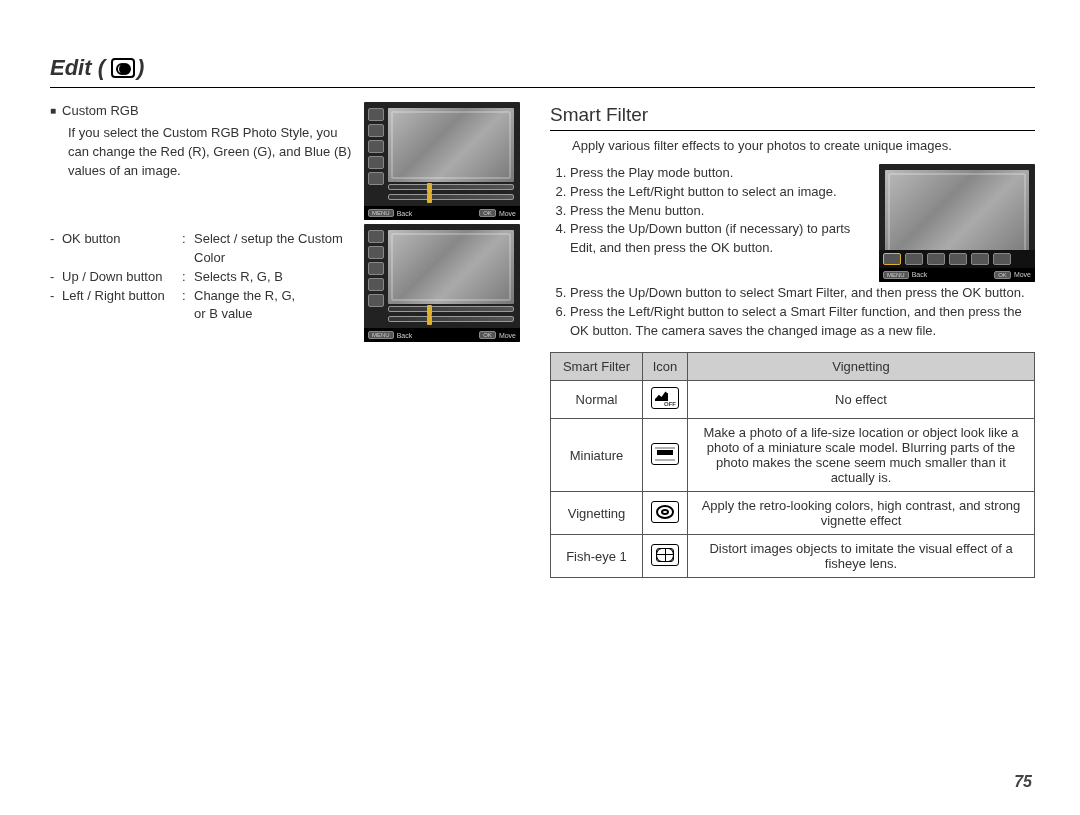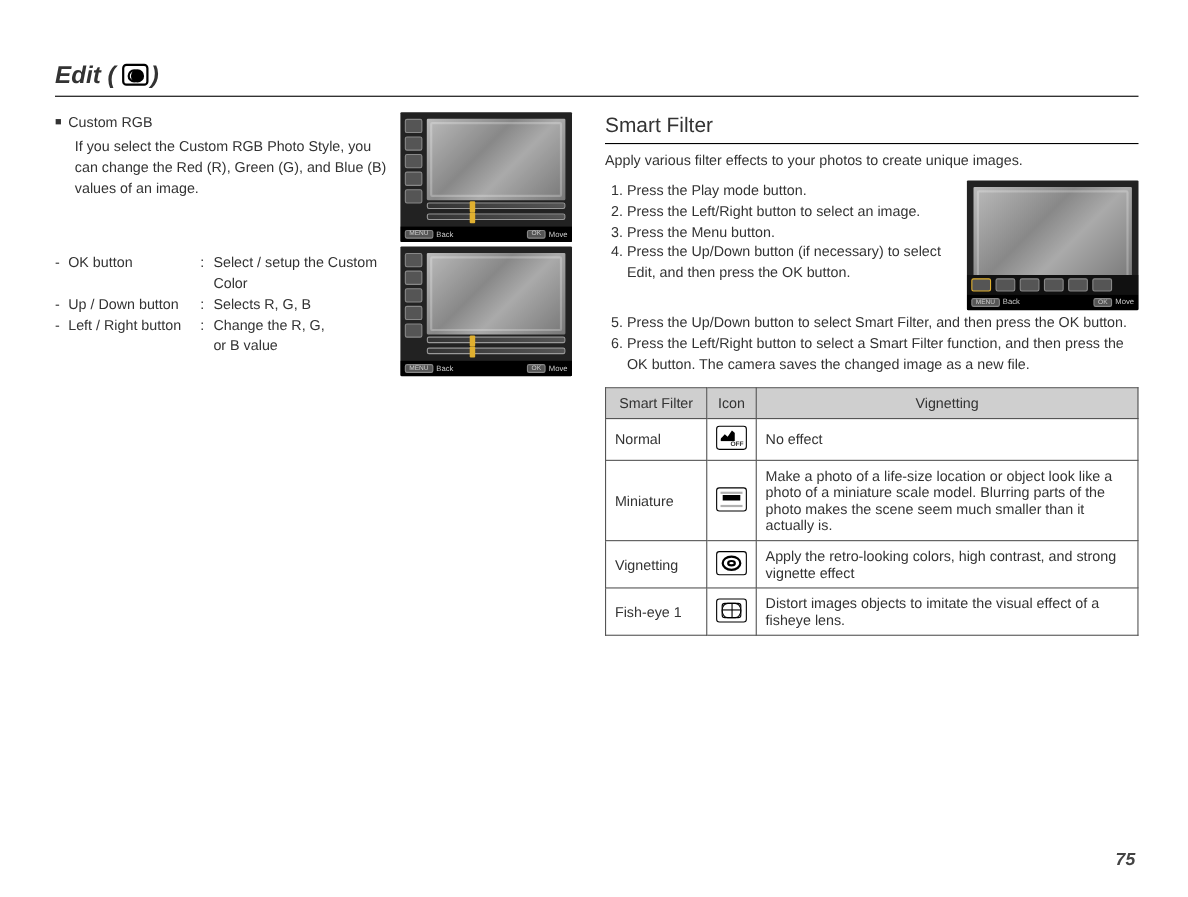--- a/index.html
+++ b/index.html
@@ -60,21 +60,21 @@
   .btn-list .colon { width: 12px; }
   .btn-list .val { flex: 1; }
   .btn-list .cont { margin-left: 144px; }
   .subhead {
     font-size: 19px;
     border-bottom: 1px solid #000;
     padding-bottom: 4px;
     margin-bottom: 6px;
     margin-top: 2px;
   }
-  .intro-p { font-size: 13px; line-height: 1.45; margin-bottom: 8px; }
+  .intro-p { font-size: 13px; line-height: 1.45; margin-bottom: 8px; margin-left: 22px; }
   .sf-row {
     display: flex;
     gap: 18px;
     align-items: flex-start;
     margin-bottom: 2px;
   }
   .sf-text ol { list-style: decimal; padding-left: 20px; font-size: 13px; line-height: 1.45; }
   .sf-text-full ol { list-style: decimal; padding-left: 20px; font-size: 13px; line-height: 1.45; }
   .sf-text-full ol li { margin-bottom: 0; }
   
@@ -143,21 +143,21 @@
   
   table.sf-table {
     border-collapse: collapse;
     width: 100%;
     margin-top: 12px;
     font-size: 13px;
   }
   table.sf-table th, table.sf-table td {
     border: 1px solid #555;
     padding: 6px 8px;
-    text-align: left;
+    text-align: center;
     vertical-align: middle;
   }
   table.sf-table th {
     background: #cfcfcf;
     text-align: center;
     font-weight: normal;
   }
   table.sf-table td.name { width: 92px; }
   table.sf-table td.icon { width: 44px; text-align: center; }
   table.sf-table td.icon .iconbox {
@@ -326,21 +326,21 @@
   <div class="col-right">
     <div class="subhead">Smart Filter</div>
     <div class="intro-p">Apply various filter effects to your photos to create unique images.</div>
 
     <div class="sf-row">
       <div class="sf-text" style="flex:1">
         <ol>
           <li>Press the Play mode button.</li>
           <li>Press the Left/Right button to select an image.</li>
           <li>Press the Menu button.</li>
-          <li>Press the Up/Down button (if necessary) to select Edit, and then press the OK button.</li>
+          <li>Press the Up/Down button (if necessary) to parts Edit, and then press the OK button.</li>
         </ol>
       </div>
       <div class="camscreen sf">
         <div class="photo"></div>
         <div class="labeltext">Smart Filter</div>
         <div class="strip">
           <span class="thumb active"></span>
             <span class="thumb"></span>
             <span class="thumb"></span>
             <span class="thumb"></span>

